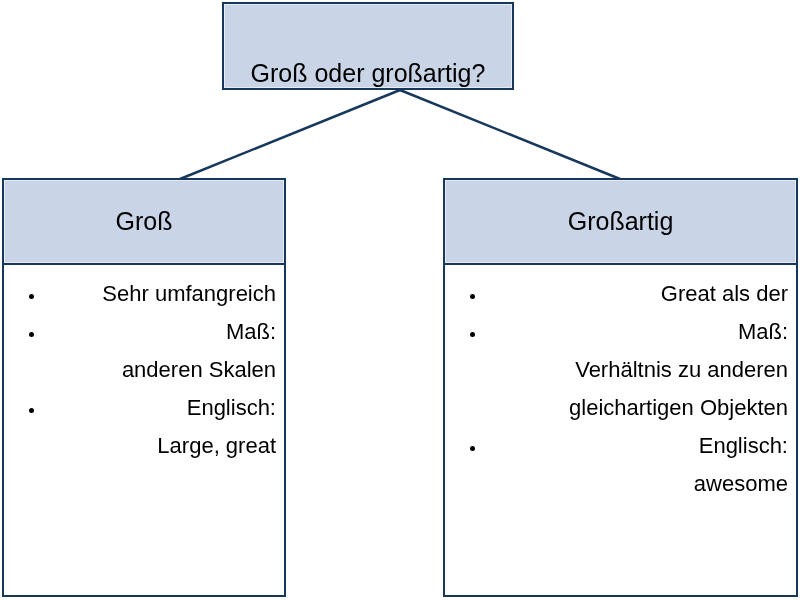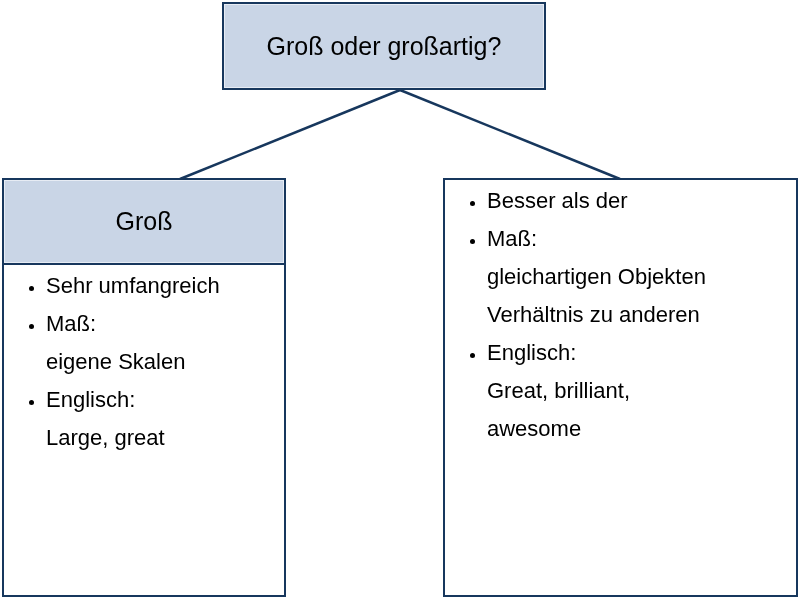--- a/index.html
+++ b/index.html
@@ -26,26 +26,26 @@
     width: 800px; height: 600px;
     pointer-events: none;
   }
   .connectors line {
     stroke: var(--connector);
     stroke-width: 2.5;
   }
   .top-box {
     position: absolute;
     left: 222px; top: 2px;
-    width: 324px; height: 88px;
+    width: 292px; height: 88px;
     background: var(--node-fill);
     border: 2px solid var(--node-border);
     box-shadow: inset 0 0 0 1px rgba(255,255,255,0.55);
     display: flex;
-    align-items: center;
+    align-items: flex-end;
     justify-content: center;
     font-size: 25px;
   }
   .node {
     position: absolute;
     top: 178px;
     width: 284px; height: 419px;
     border: 2px solid var(--node-border);
     background: var(--body-fill);
   }
@@ -55,21 +55,22 @@
     height: 85px;
     background: var(--node-fill);
     border-bottom: 2px solid var(--node-border);
     box-shadow: inset 0 0 0 1px rgba(255,255,255,0.55);
     display: flex;
     align-items: center;
     justify-content: center;
     font-size: 25px;
   }
   .node-body {
-    padding: 2px 8px 0 0;
+    padding: 10px 8px 0 0;
+    text-align: right;
   }
   .node-body ul {
     margin: 0;
     padding-left: 42px;
     list-style: disc outside;
     font-size: 22px;
     line-height: 38px;
   }
   .node-body li::marker { font-size: 18px; }
   .line { display: block; }
@@ -93,43 +94,45 @@
     <div class="node-header">
       <span>Groß</span>
     </div>
     <div class="node-body">
       <ul>
           <li>
             <span class="line">Sehr umfangreich</span>
           </li>
           <li>
             <span class="line">Maß:</span>
-            <span class="line">eigene Skalen</span>
+            <span class="line">anderen Skalen</span>
           </li>
           <li>
             <span class="line">Englisch:</span>
             <span class="line italic">Large, great</span>
           </li>
         </ul>
     </div>
   </div>
 
   <div class="node right">
+    <div class="node-header">
+      <span>Großartig</span>
+    </div>
     <div class="node-body">
       <ul>
           <li>
-            <span class="line">Besser als der</span>
+            <span class="line">Great als der</span>
           </li>
           <li>
             <span class="line">Maß:</span>
+            <span class="line">Verhältnis zu anderen</span>
             <span class="line">gleichartigen Objekten</span>
-            <span class="line">Verhältnis zu anderen</span>
           </li>
           <li>
             <span class="line">Englisch:</span>
-            <span class="line italic">Great, brilliant,</span>
             <span class="line italic">awesome</span>
           </li>
         </ul>
     </div>
   </div>
 
 </div>
 
 </body></html>

